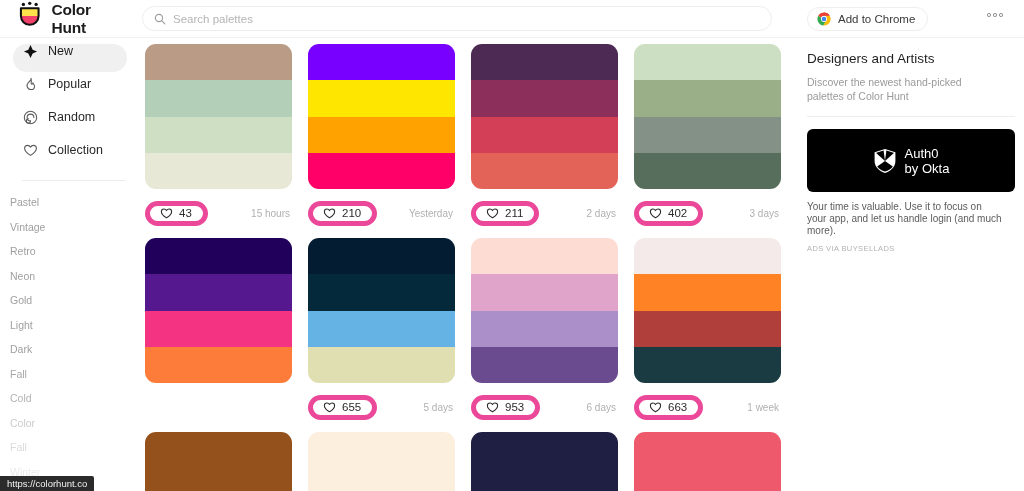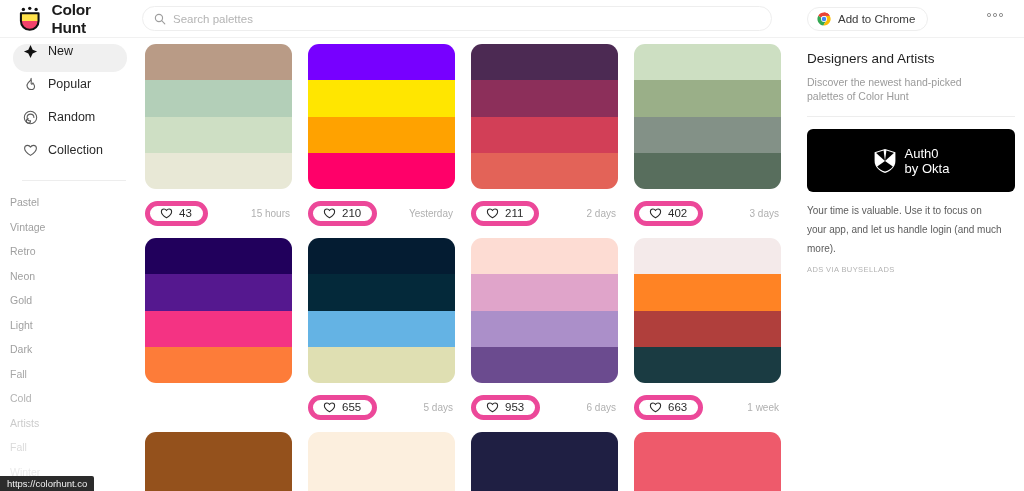--- a/index.html
+++ b/index.html
@@ -13,21 +13,21 @@
     -webkit-font-smoothing: antialiased;
   }
   .app { position: relative; width: 1024px; height: 491px; background: #fff; }
 
   
   .topbar {
     position: absolute; top: 0; left: 0; width: 1024px; height: 37px;
     display: flex; align-items: center;
     background: #fff;
   }
-  .brand { display: flex; align-items: center; gap: 9px; padding-left: 17px; width: 128px; }
+  .brand { display: flex; align-items: flex-start; gap: 9px; padding-left: 17px; width: 128px; }
   .brand-logo { width: 26px; height: 26px; display: block; }
   .brand-name { font-size: 15.5px; font-weight: 700; color: #1c1c1c; letter-spacing: -0.2px; }
 
   .search-wrap { margin-left: 14px; }
   .search {
     width: 630px; height: 25px; border: 1px solid #eeeeee; border-radius: 13px;
     background: #fff; display: flex; align-items: center; padding: 0 11px; gap: 7px;
   }
   .search-icon { width: 12px; height: 12px; flex: 0 0 auto; }
   .search-input {
@@ -95,21 +95,21 @@
   .rail-sub { font-size: 10.5px; line-height: 14px; color: #9a9a9a; padding: 8px 0 0 7px; width: 190px; }
   .rail-div { width: 208px; height: 1px; background: #ededed; margin: 13px 0 0 7px; }
   .ad-box {
     margin: 12px 0 0 7px; width: 208px; height: 63px; background: #000;
     border-radius: 6px; display: flex; align-items: center; justify-content: center;
     cursor: pointer;
   }
   .ad-inner { display: flex; align-items: center; gap: 8px; }
   .ad-shield { width: 24px; height: 26px; display: block; }
   .ad-brand { color: #fff; font-size: 13px; line-height: 15px; }
-  .ad-text { font-size: 10px; line-height: 19px; color: #5c5c5c; padding: 9px 0 0 7px; width: 202px; }
+  .ad-text { font-size: 10px; line-height: 12px; color: #5c5c5c; padding: 9px 0 0 7px; width: 202px; }
   .ad-via { font-size: 7.5px; letter-spacing: 0.4px; color: #b2b2b2; padding: 7px 0 0 7px; }
 
   
   .status {
     position: absolute; left: 0; bottom: 0; height: 15px;
     background: #2b2b2b; color: #f2f2f2; font-size: 9.5px;
     display: flex; align-items: center; padding: 0 7px;
     border-top-right-radius: 2px;
   }
 </style>
@@ -198,21 +198,21 @@
 
     <div class="tag" style="opacity:1">Pastel</div>
     <div class="tag" style="opacity:1">Vintage</div>
     <div class="tag" style="opacity:1">Retro</div>
     <div class="tag" style="opacity:1">Neon</div>
     <div class="tag" style="opacity:1">Gold</div>
     <div class="tag" style="opacity:1">Light</div>
     <div class="tag" style="opacity:1">Dark</div>
     <div class="tag" style="opacity:0.92">Fall</div>
     <div class="tag" style="opacity:0.8">Cold</div>
-    <div class="tag" style="opacity:0.55">Artists</div>
+    <div class="tag" style="opacity:0.55">Color</div>
     <div class="tag" style="opacity:0.38">Fall</div>
     <div class="tag" style="opacity:0.22">Winter</div>
   </div>
 
   <div class="main">
     <div class="grid" id="grid">
         <div class="card">
           <div class="swatches">
             <span style="background: rgb(185, 155, 134);"></span>
             <span style="background: rgb(179, 207, 184);"></span>

